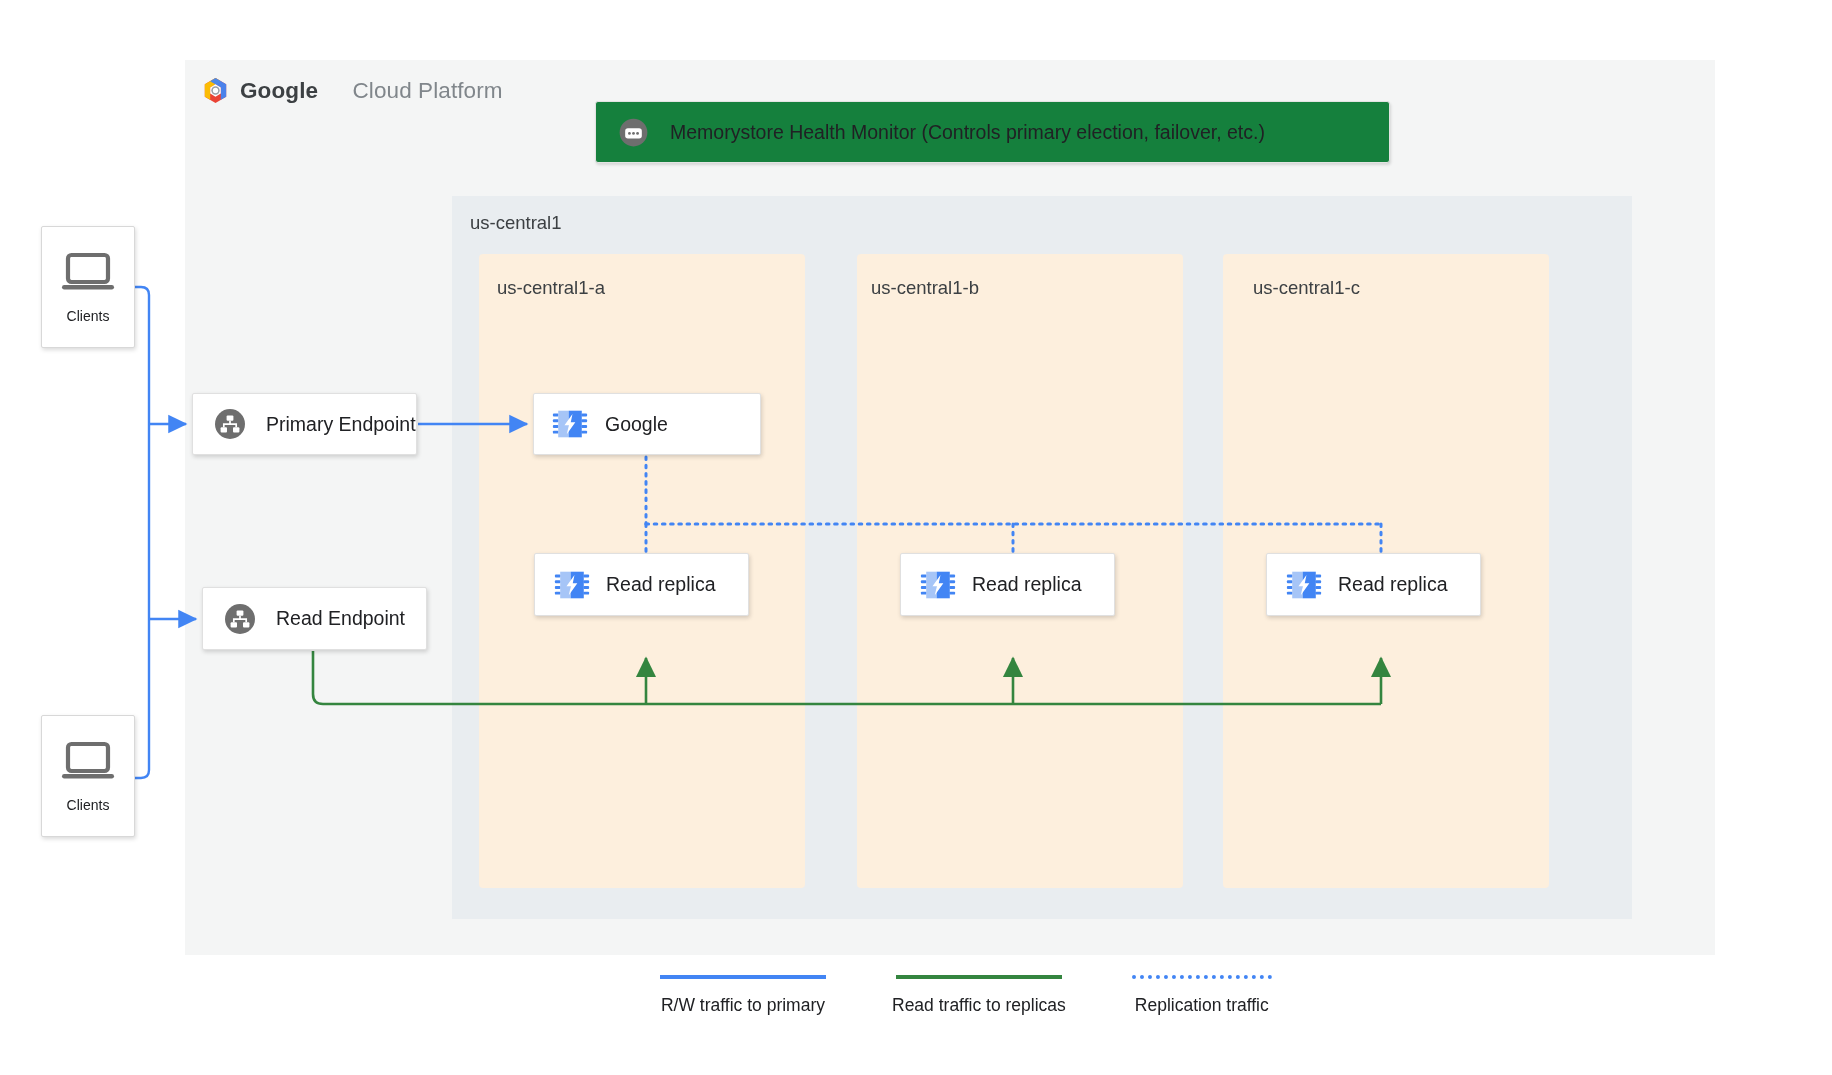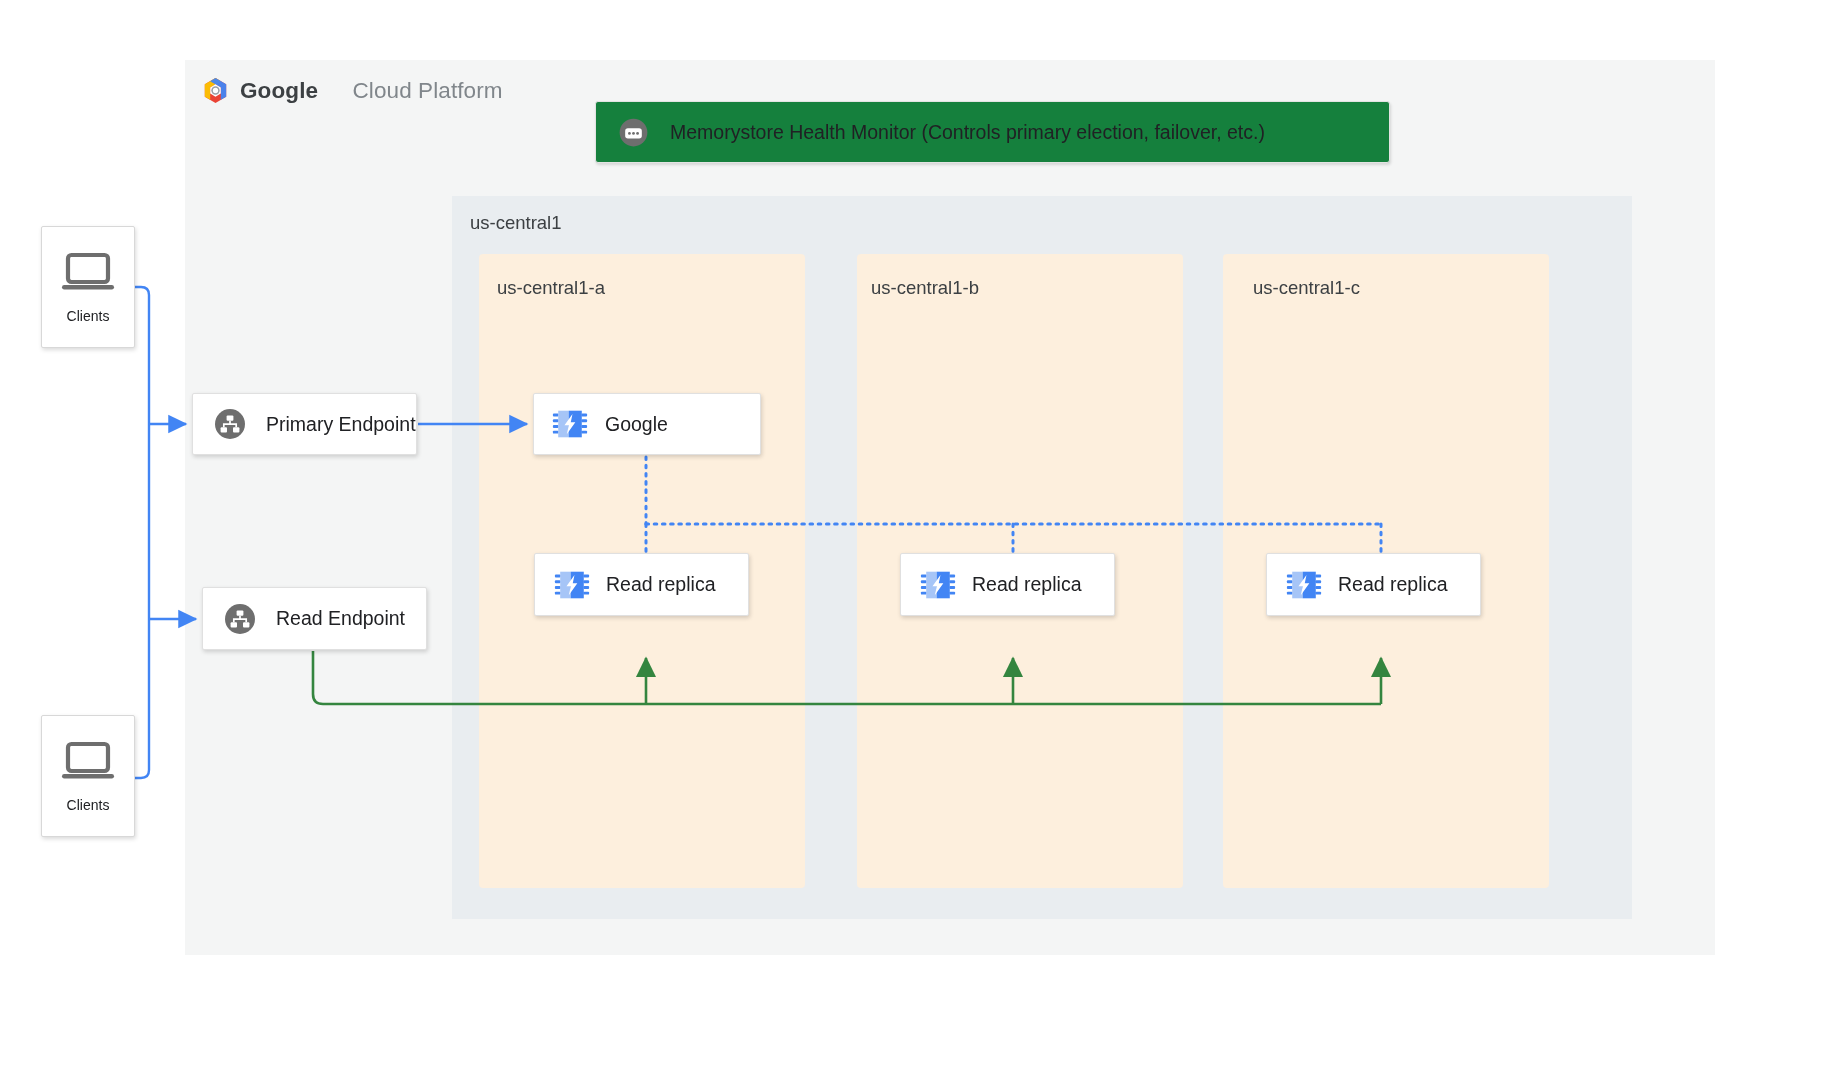--- a/index.html
+++ b/index.html
@@ -295,14 +295,28 @@
         <rect x="32" y="21" width="6" height="3.1" rx="1"></rect>
           <rect x="32" y="27" width="6" height="3.1" rx="1"></rect>
       </g>
       <rect x="7.6" y="6" width="11" height="28" fill="#a6c5f7"></rect>
       <rect x="18.6" y="6" width="13.8" height="28" fill="#4285f4"></rect>
       <path d="M22.6 9.4 L14.2 21.4 L18.8 21.4 L16.6 30.8 L25.6 18.2 L20.8 18.2 Z" fill="#ffffff"></path>
     </svg>
     <span class="card-label">Read replica</span>
   </div>
 
+  <div class="legend">
+    <div class="legend-item">
+      <div class="legend-swatch" style="border-top-color:#4285f4;"></div>
+      <div class="legend-text">R/W traffic to primary</div>
+    </div>
+    <div class="legend-item">
+      <div class="legend-swatch" style="border-top-color:#34853f;"></div>
+      <div class="legend-text">Read traffic to replicas</div>
+    </div>
+    <div class="legend-item">
+      <div class="legend-swatch dotted" style="border-top-color:#4285f4;"></div>
+      <div class="legend-text">Replication traffic</div>
+    </div>
+  </div>
 
 </div>
 
 </body></html>

